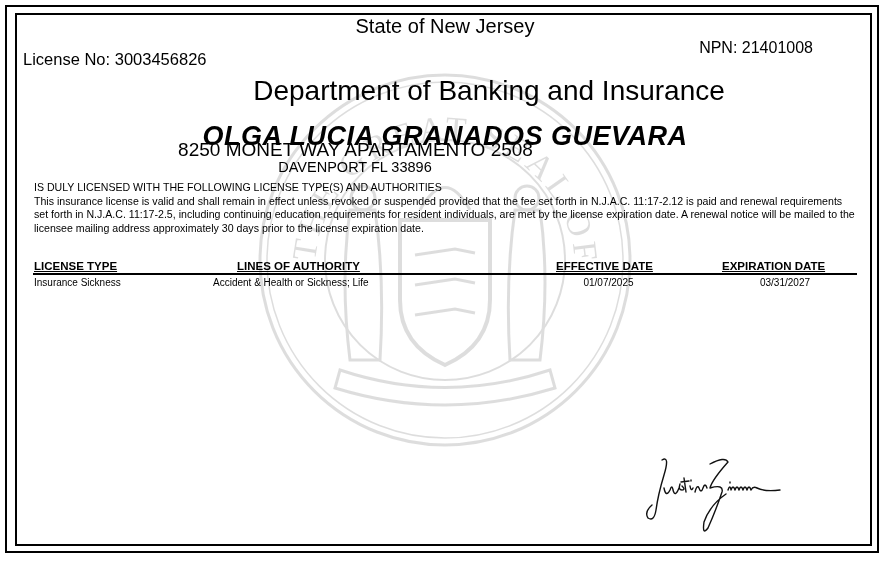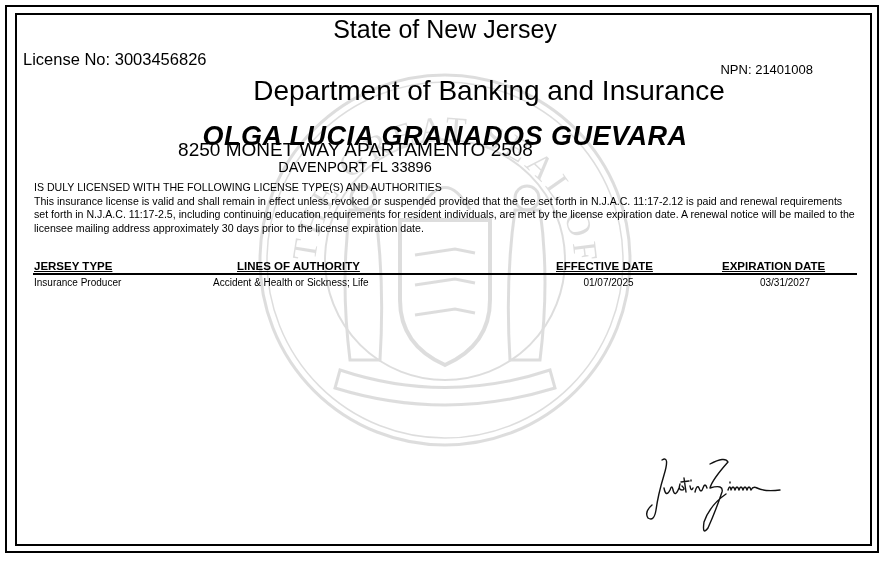--- a/index.html
+++ b/index.html
@@ -39,29 +39,29 @@
       top: 70px;
       width: 380px;
       height: 380px;
       opacity: 0.16;
       pointer-events: none;
     }
     .abs { position: absolute; white-space: nowrap; }
     .state-title {
       left: 0; width: 890px; top: 15px;
       text-align: center;
-      font-size: 25px;
+      font-size: 20px;
     }
     .license-no {
       left: 23px; top: 50px;
       font-size: 16.5px;
     }
     .npn {
-      right: 77px; top: 62px;
-      font-size: 13px;
+      right: 77px; top: 39px;
+      font-size: 16px;
     }
     .dept {
       left: 0; width: 890px; top: 75px;
       text-align: center;
       font-size: 28px;
       padding-left: 44px;
     }
     .name {
       left: 0; width: 890px; top: 121px;
       text-align: center;
@@ -165,28 +165,28 @@
 <div class="abs name">OLGA LUCIA GRANADOS GUEVARA</div>
 <div class="abs addr1">8250 MONET WAY APARTAMENTO 2508</div>
 <div class="abs addr2">DAVENPORT FL 33896</div>
 
 <div class="abs notice">
   <p>IS DULY LICENSED WITH THE FOLLOWING LICENSE TYPE(S) AND AUTHORITIES</p>
   <p>This insurance license is valid and shall remain in effect unless revoked or suspended provided that the fee set forth in N.J.A.C. 11:17-2.12 is paid and renewal requirements set forth in N.J.A.C. 11:17-2.5, including continuing education requirements for resident individuals, are met by the license expiration date. A renewal notice will be mailed to the licensee mailing address approximately 30 days prior to the license expiration date.</p>
 </div>
 
 <div class="table-head">
-  <span class="th" style="left:1px;">JERSEY TYPE</span>
+  <span class="th" style="left:1px;">LICENSE TYPE</span>
   <span class="th" style="left:180px;padding-left:24px;">LINES OF AUTHORITY</span>
   <span class="th" style="left:523px;">EFFECTIVE DATE</span>
   <span class="th" style="left:689px;">EXPIRATION DATE</span>
 </div>
 
 <div class="row">
-  <span class="td" style="left:1px;">Insurance Producer</span>
+  <span class="td" style="left:1px;">Insurance Sickness</span>
   <span class="td" style="left:180px;">Accident &amp; Health or Sickness; Life</span>
   <span class="td center" style="left:523px; width:105px;">01/07/2025</span>
   <span class="td center" style="left:697px; width:110px;text-align:center;">03/31/2027</span>
 </div>
 
 <svg class="signature" viewBox="0 0 150 90" xmlns="http://www.w3.org/2000/svg">
   <g fill="none" stroke="#111" stroke-width="1.4" stroke-linecap="round" stroke-linejoin="round">
 
     <path d="M 22 10 Q 30 5 24 25 Q 18 45 16 60 Q 14 72 8 68 Q 4 62 12 55"></path>
 

